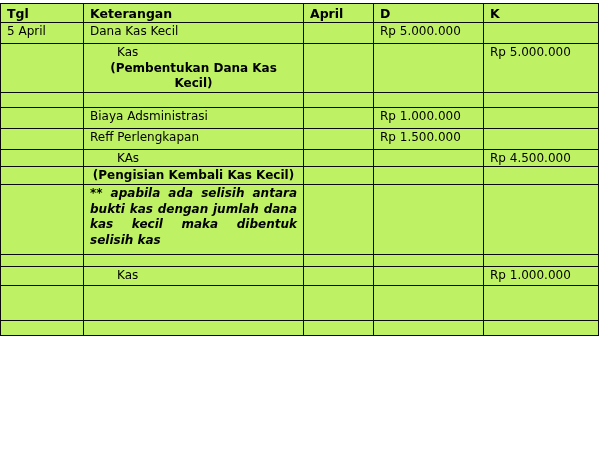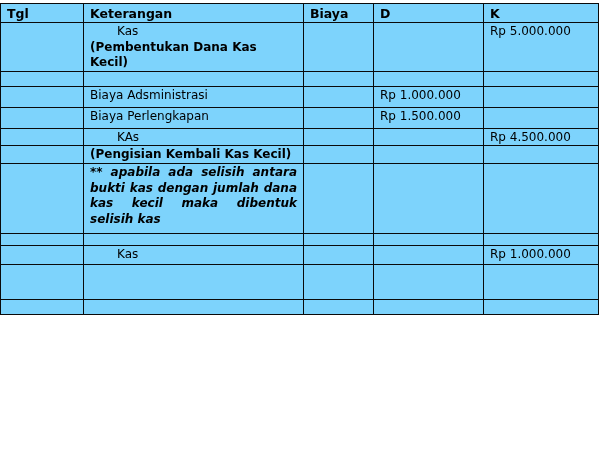--- a/index.html
+++ b/index.html
@@ -18,21 +18,21 @@
     width: 601px;
     height: 462px;
     background: #ffffff;
     position: relative;
   }
   table.journal {
     border-collapse: collapse;
     table-layout: fixed;
     width: 598px;
     margin: 3px 0 0 0;
-    background: #7dd3fc;
+    background: #bef264;
   }
   table.journal th,
   table.journal td {
     border: 1.5px solid #0a0a0a;
     vertical-align: top;
     text-align: left;
     padding: 1px 6px 0 6px;
     font-size: 12px;
     line-height: 15px;
     overflow: hidden;
@@ -40,21 +40,21 @@
   }
   table.journal th {
     font-weight: bold;
     font-size: 12.5px;
     line-height: 16px;
     padding-top: 2px;
   }
   .line { min-height: 15px; line-height: 15.5px; }
   .line.normal { font-weight: normal; }
   .line.indent { padding-left: 27px; }
-  .line.bold { font-weight: bold; }
+  .line.bold { font-weight: bold; text-align: center; }
   .line.bold-justify {
     font-weight: bold;
     text-align: justify;
   }
   .line.bold-italic-justify {
     font-weight: bold;
     font-style: italic;
     text-align: justify;
   }
   .col-tgl        { width: 83px;  }
@@ -72,26 +72,35 @@
       <col class="col-tgl">
       <col class="col-keterangan">
       <col class="col-reff">
       <col class="col-d">
       <col class="col-k">
     </colgroup>
     <thead>
       <tr style="height:18px;">
         <th>Tgl</th>
         <th>Keterangan</th>
-        <th>Biaya</th>
+        <th>April</th>
         <th>D</th>
         <th>K</th>
       </tr>
     </thead>
     <tbody id="journal-body">
+    <tr style="height: 21px;">
+          <td class="col-tgl">5 April</td>
+          <td class="col-keterangan">
+            <div class="line normal">Dana Kas Kecil</div>
+          </td>
+          <td class="col-reff"></td>
+          <td class="col-d">Rp 5.000.000</td>
+          <td class="col-k"></td>
+        </tr>
         <tr style="height: 40px;">
           <td class="col-tgl"></td>
           <td class="col-keterangan">
             <div class="line indent">Kas</div>
             <div class="line bold">(Pembentukan Dana Kas Kecil)</div>
           </td>
           <td class="col-reff"></td>
           <td class="col-d"></td>
           <td class="col-k">Rp 5.000.000</td>
         </tr>
@@ -107,21 +116,21 @@
           <td class="col-keterangan">
             <div class="line normal">Biaya Adsministrasi</div>
           </td>
           <td class="col-reff"></td>
           <td class="col-d">Rp 1.000.000</td>
           <td class="col-k"></td>
         </tr>
         <tr style="height: 21px;">
           <td class="col-tgl"></td>
           <td class="col-keterangan">
-            <div class="line normal">Biaya Perlengkapan</div>
+            <div class="line normal">Reff Perlengkapan</div>
           </td>
           <td class="col-reff"></td>
           <td class="col-d">Rp 1.500.000</td>
           <td class="col-k"></td>
         </tr>
         <tr style="height: 17px;">
           <td class="col-tgl"></td>
           <td class="col-keterangan">
             <div class="line indent">KAs</div>
           </td>

